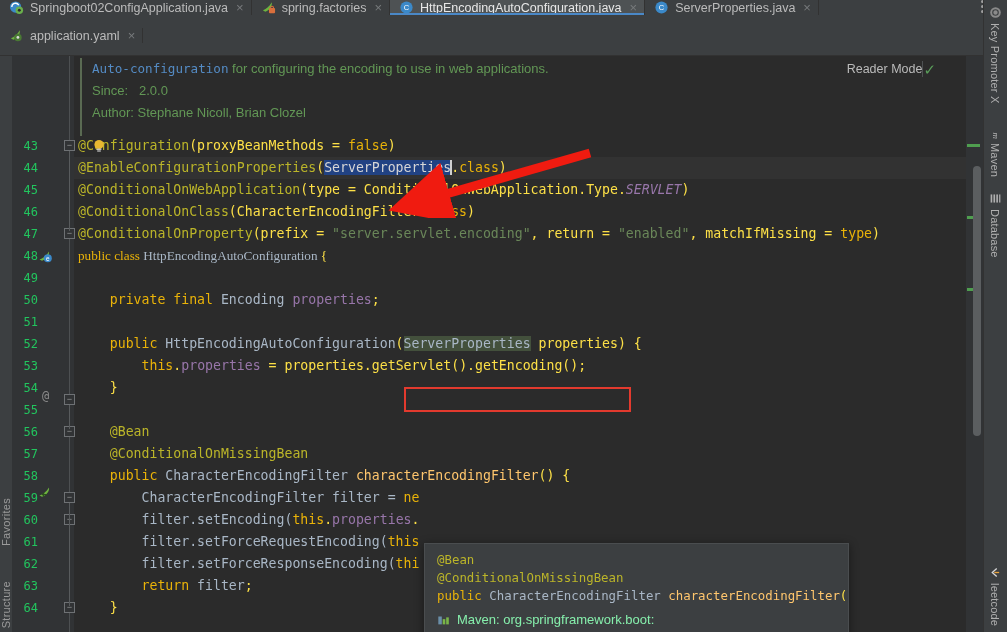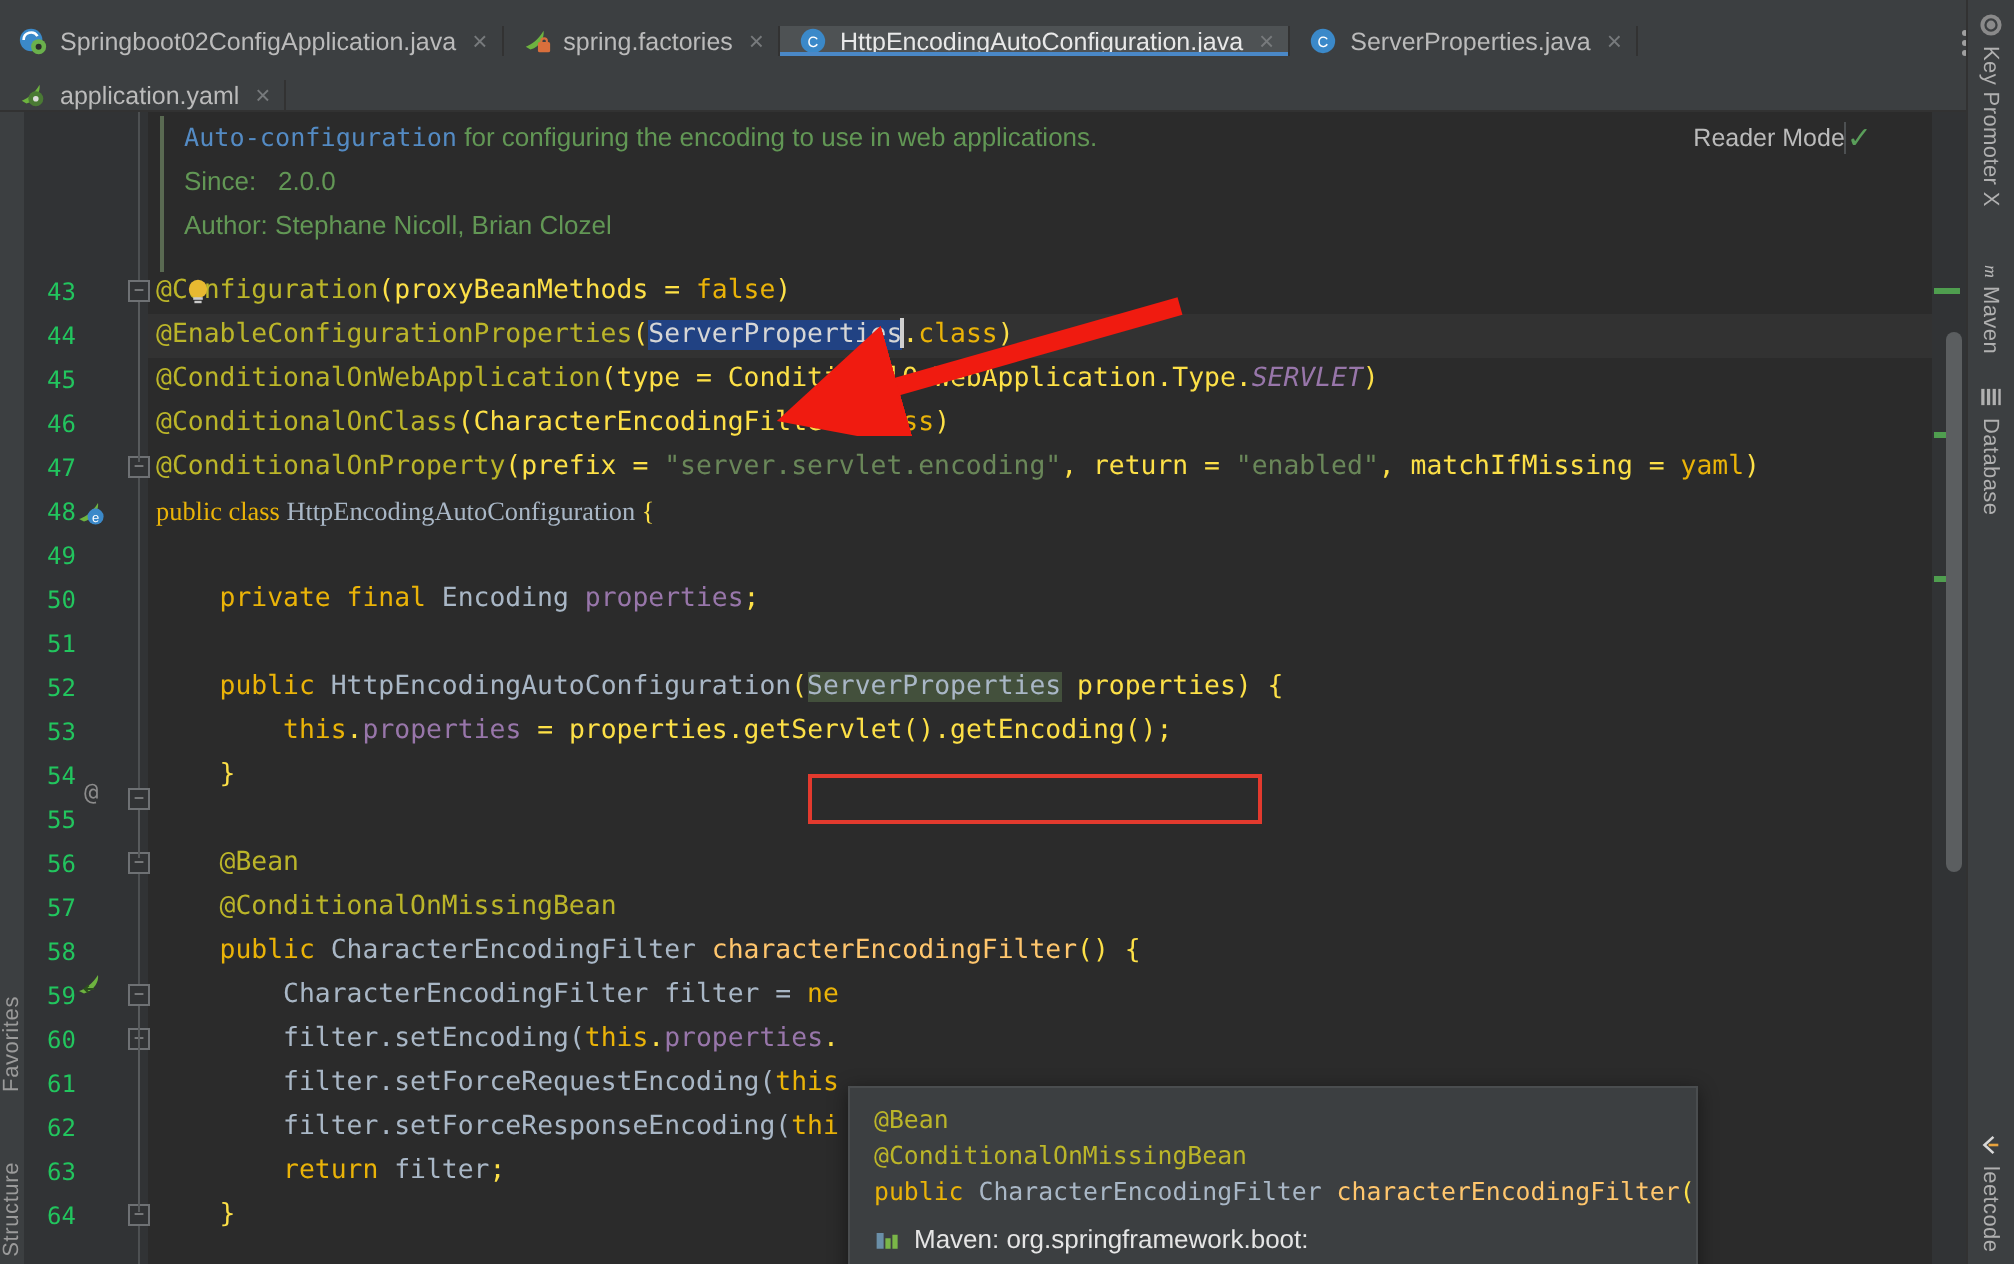--- a/index.html
+++ b/index.html
@@ -15,21 +15,21 @@
     background: #2b2b2b;
     overflow: hidden;
   }
 
   
   .tabbar {
     position: absolute; left: 0; right: 12px;
     height: 28px;
     background: #3c3f41;
     display: flex;
-    align-items: flex-end;
+    align-items: flex-start;
     box-sizing: border-box;
   }
   #tabbar-1 { top: 0; }
   #tabbar-2 { top: 28px; border-bottom: 1px solid #323232; }
 
   .tab {
     display: flex; align-items: center;
     padding: 0 7px 0 9px;
     gap: 6px;
     font-size: 12.5px;
@@ -296,21 +296,21 @@
   .tt-code {
     font-family: "DejaVu Sans Mono", monospace;
     font-size: 12.4px;
     line-height: 18px;
     color: #a9b7c6;
     white-space: pre;
   }
   .tt-src {
     display: flex; align-items: center; gap: 6px;
     margin-top: 7px;
-    font-size: 13px; color: #e5e5e5;
+    font-size: 13px; color: #86efac;
     font-family: "Liberation Sans", sans-serif;
   }
   .tt-jar {
     margin-top: 4px;
     font-size: 13px; color: #bbbbbb;
     line-height: 19px;
     font-family: "Liberation Sans", sans-serif;
   }
 </style>
 </head>
@@ -494,21 +494,21 @@
         <rect x="5.6" y="10.6" width="4.8" height="1.3" fill="#c9c9c9"></rect>
         <rect x="6.2" y="12.4" width="3.6" height="1.2" fill="#c9c9c9"></rect>
       </svg>
 
       <div class="cl" style="top:101px;left:4px;"><span class="ann">@EnableConfigurationProperties</span><span class="pun">(</span><span class="sel">ServerProperties</span><span class="caret"></span><span class="pun">.</span><span class="k">class</span><span class="pun">)</span></div>
 
       <div class="cl" style="top:123px;left:4px;"><span class="ann">@ConditionalOnWebApplication</span><span class="pun">(type = ConditionalOnWebApplication.Type.</span><span class="stat">SERVLET</span><span class="pun">)</span></div>
 
       <div class="cl" style="top:145px;left:4px;"><span class="ann">@ConditionalOnClass</span><span class="pun">(CharacterEncodingFilter.</span><span class="k">class</span><span class="pun">)</span></div>
 
-      <div class="cl" style="top:167px;left:4px;"><span class="ann">@ConditionalOnProperty</span><span class="pun">(prefix = </span><span class="str">"server.servlet.encoding"</span><span class="pun">, return = </span><span class="str">"enabled"</span><span class="pun">, matchIfMissing = </span><span class="k">yaml</span><span class="pun">)</span></div>
+      <div class="cl" style="top:167px;left:4px;"><span class="ann">@ConditionalOnProperty</span><span class="pun">(prefix = </span><span class="str">"server.servlet.encoding"</span><span class="pun">, return = </span><span class="str">"enabled"</span><span class="pun">, matchIfMissing = </span><span class="k">type</span><span class="pun">)</span></div>
 
       <div class="cl" style="top:189px;left:4px;font-family:Liberation Serif, serif;"><span class="k">public class </span><span class="typ">HttpEncodingAutoConfiguration </span><span class="pun">{</span></div>
 
       <div class="cl" style="top:211px;left:4px;"> </div>
 
       <div class="cl" style="top:233px;left:4px;">    <span class="k">private final </span><span class="typ">Encoding </span><span class="fld">properties</span><span class="pun">;</span></div>
 
       <div class="cl" style="top:255px;left:4px;"> </div>
 
       <div class="cl" style="top:277px;left:4px;">    <span class="k">public </span><span class="typ">HttpEncodingAutoConfiguration</span><span class="pun">(</span><span class="greenhl">ServerProperties</span><span class="pun"> properties) {</span></div>

